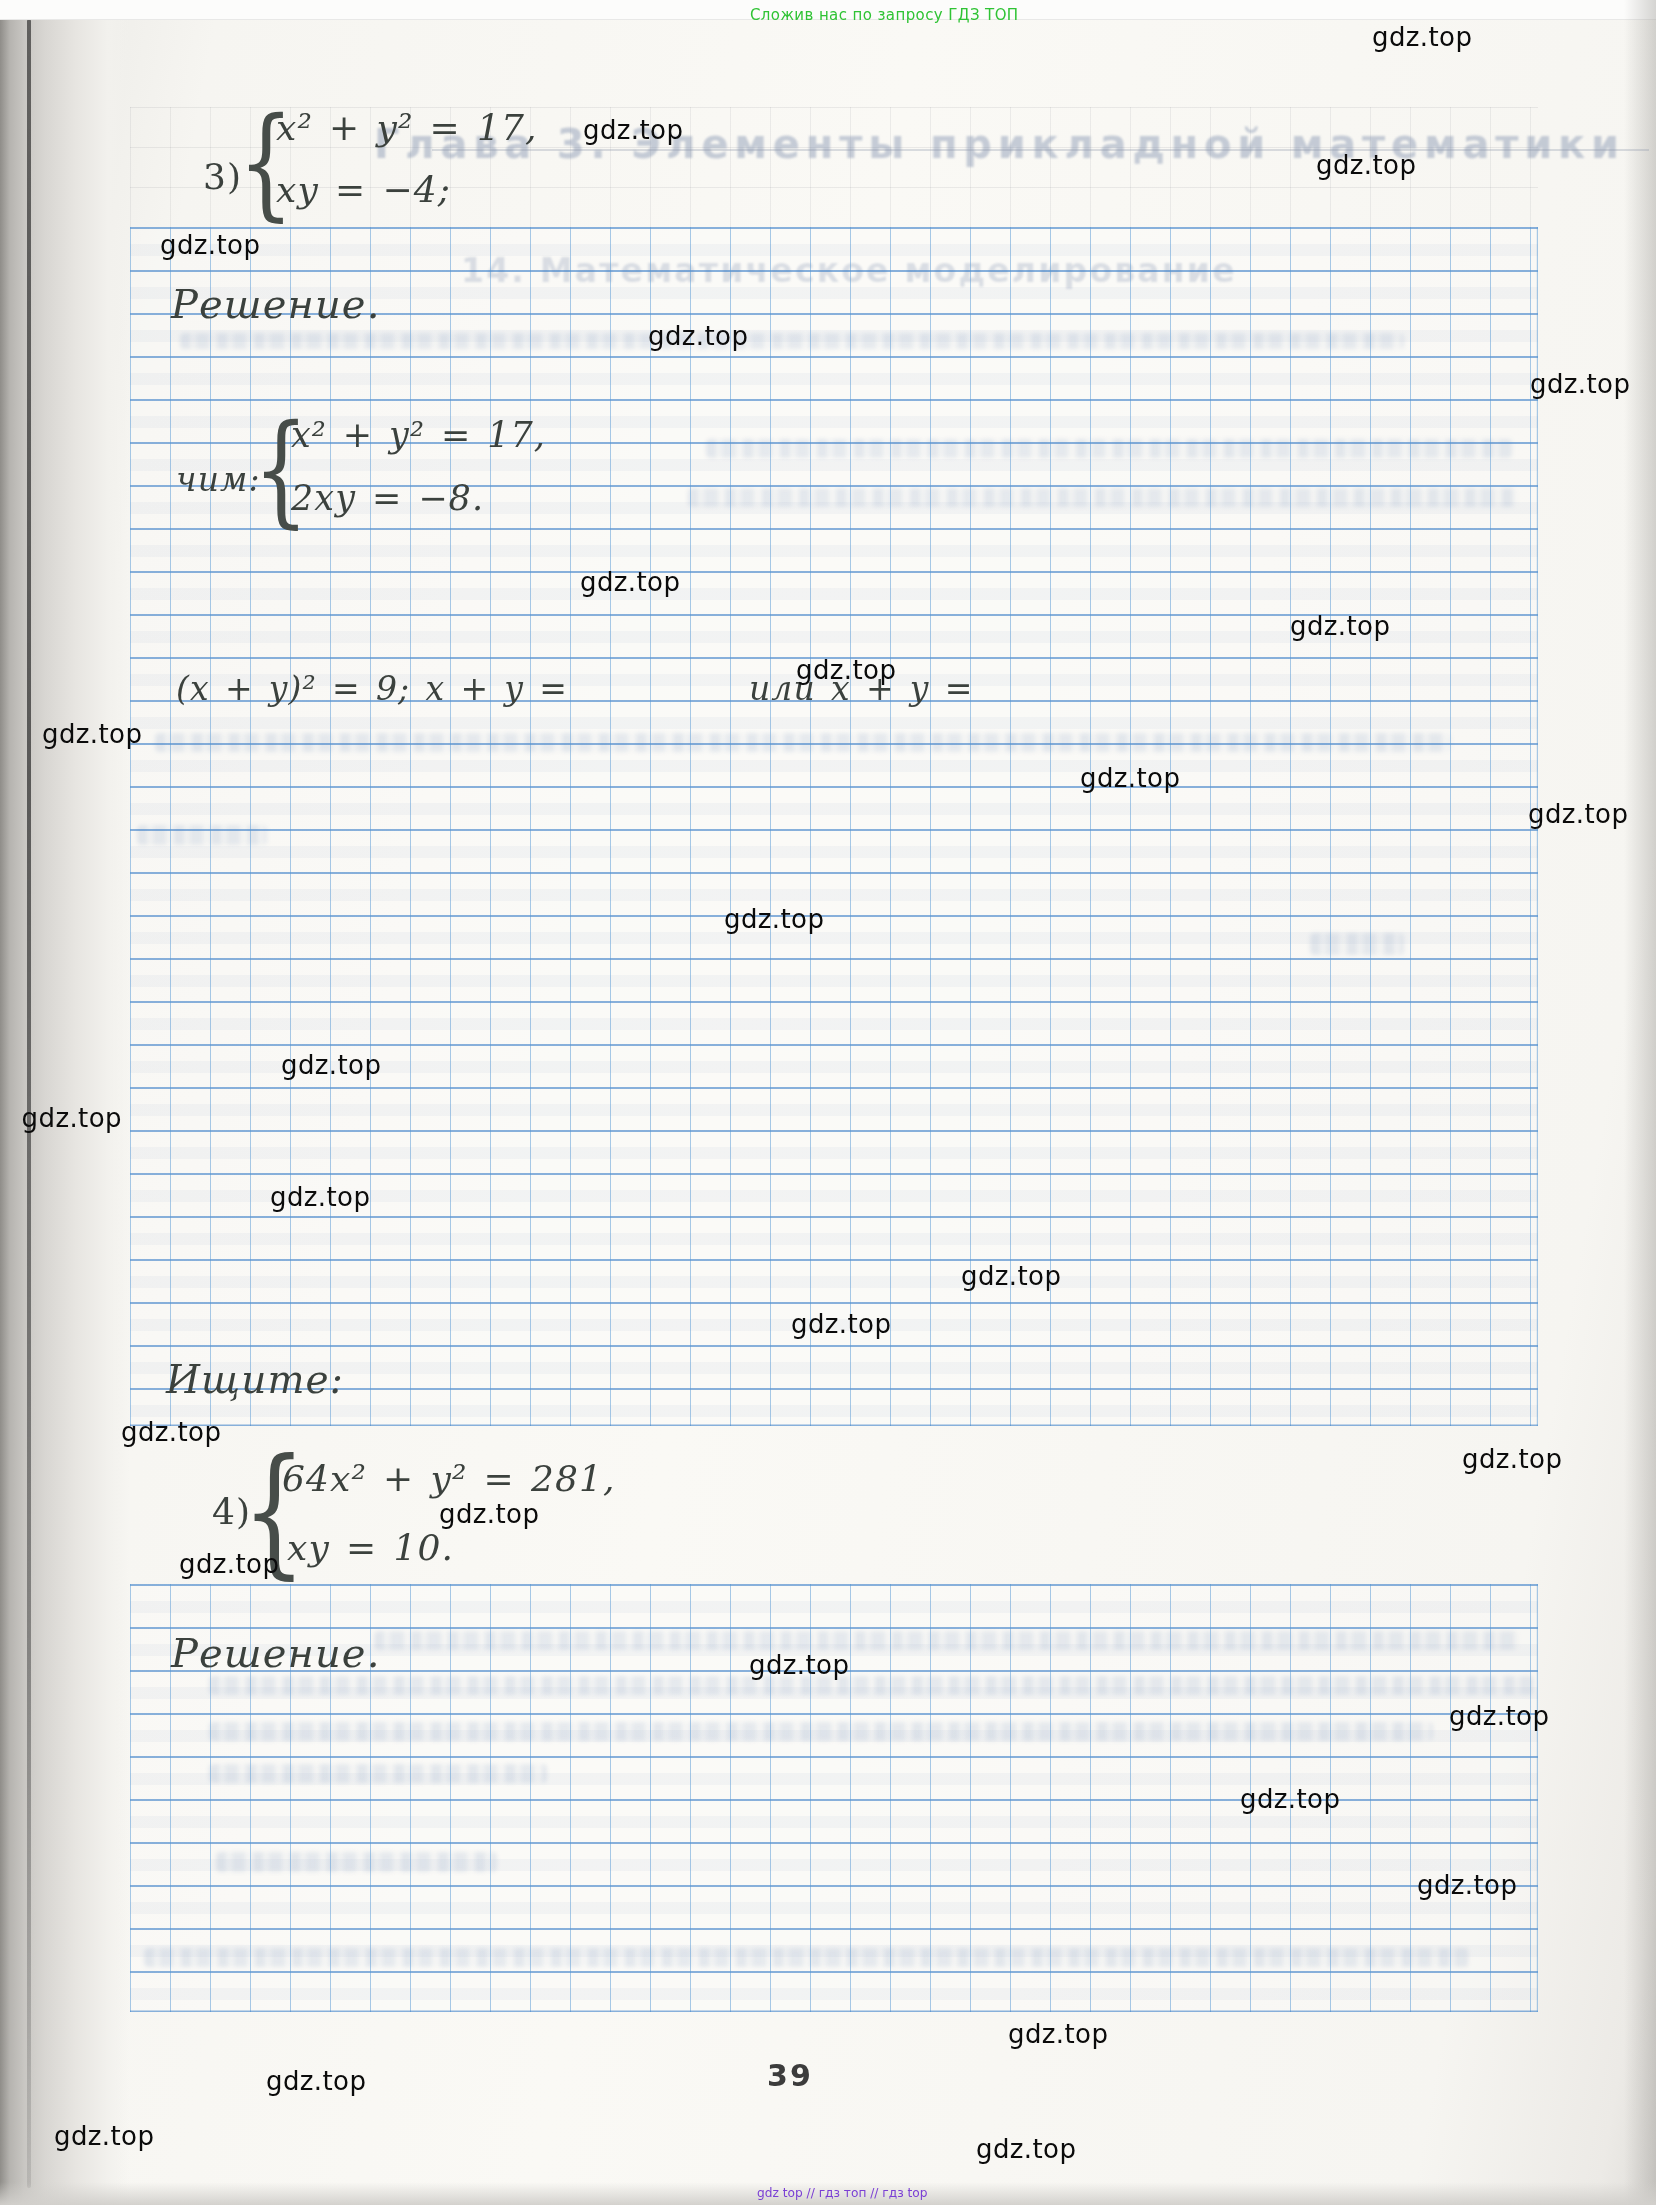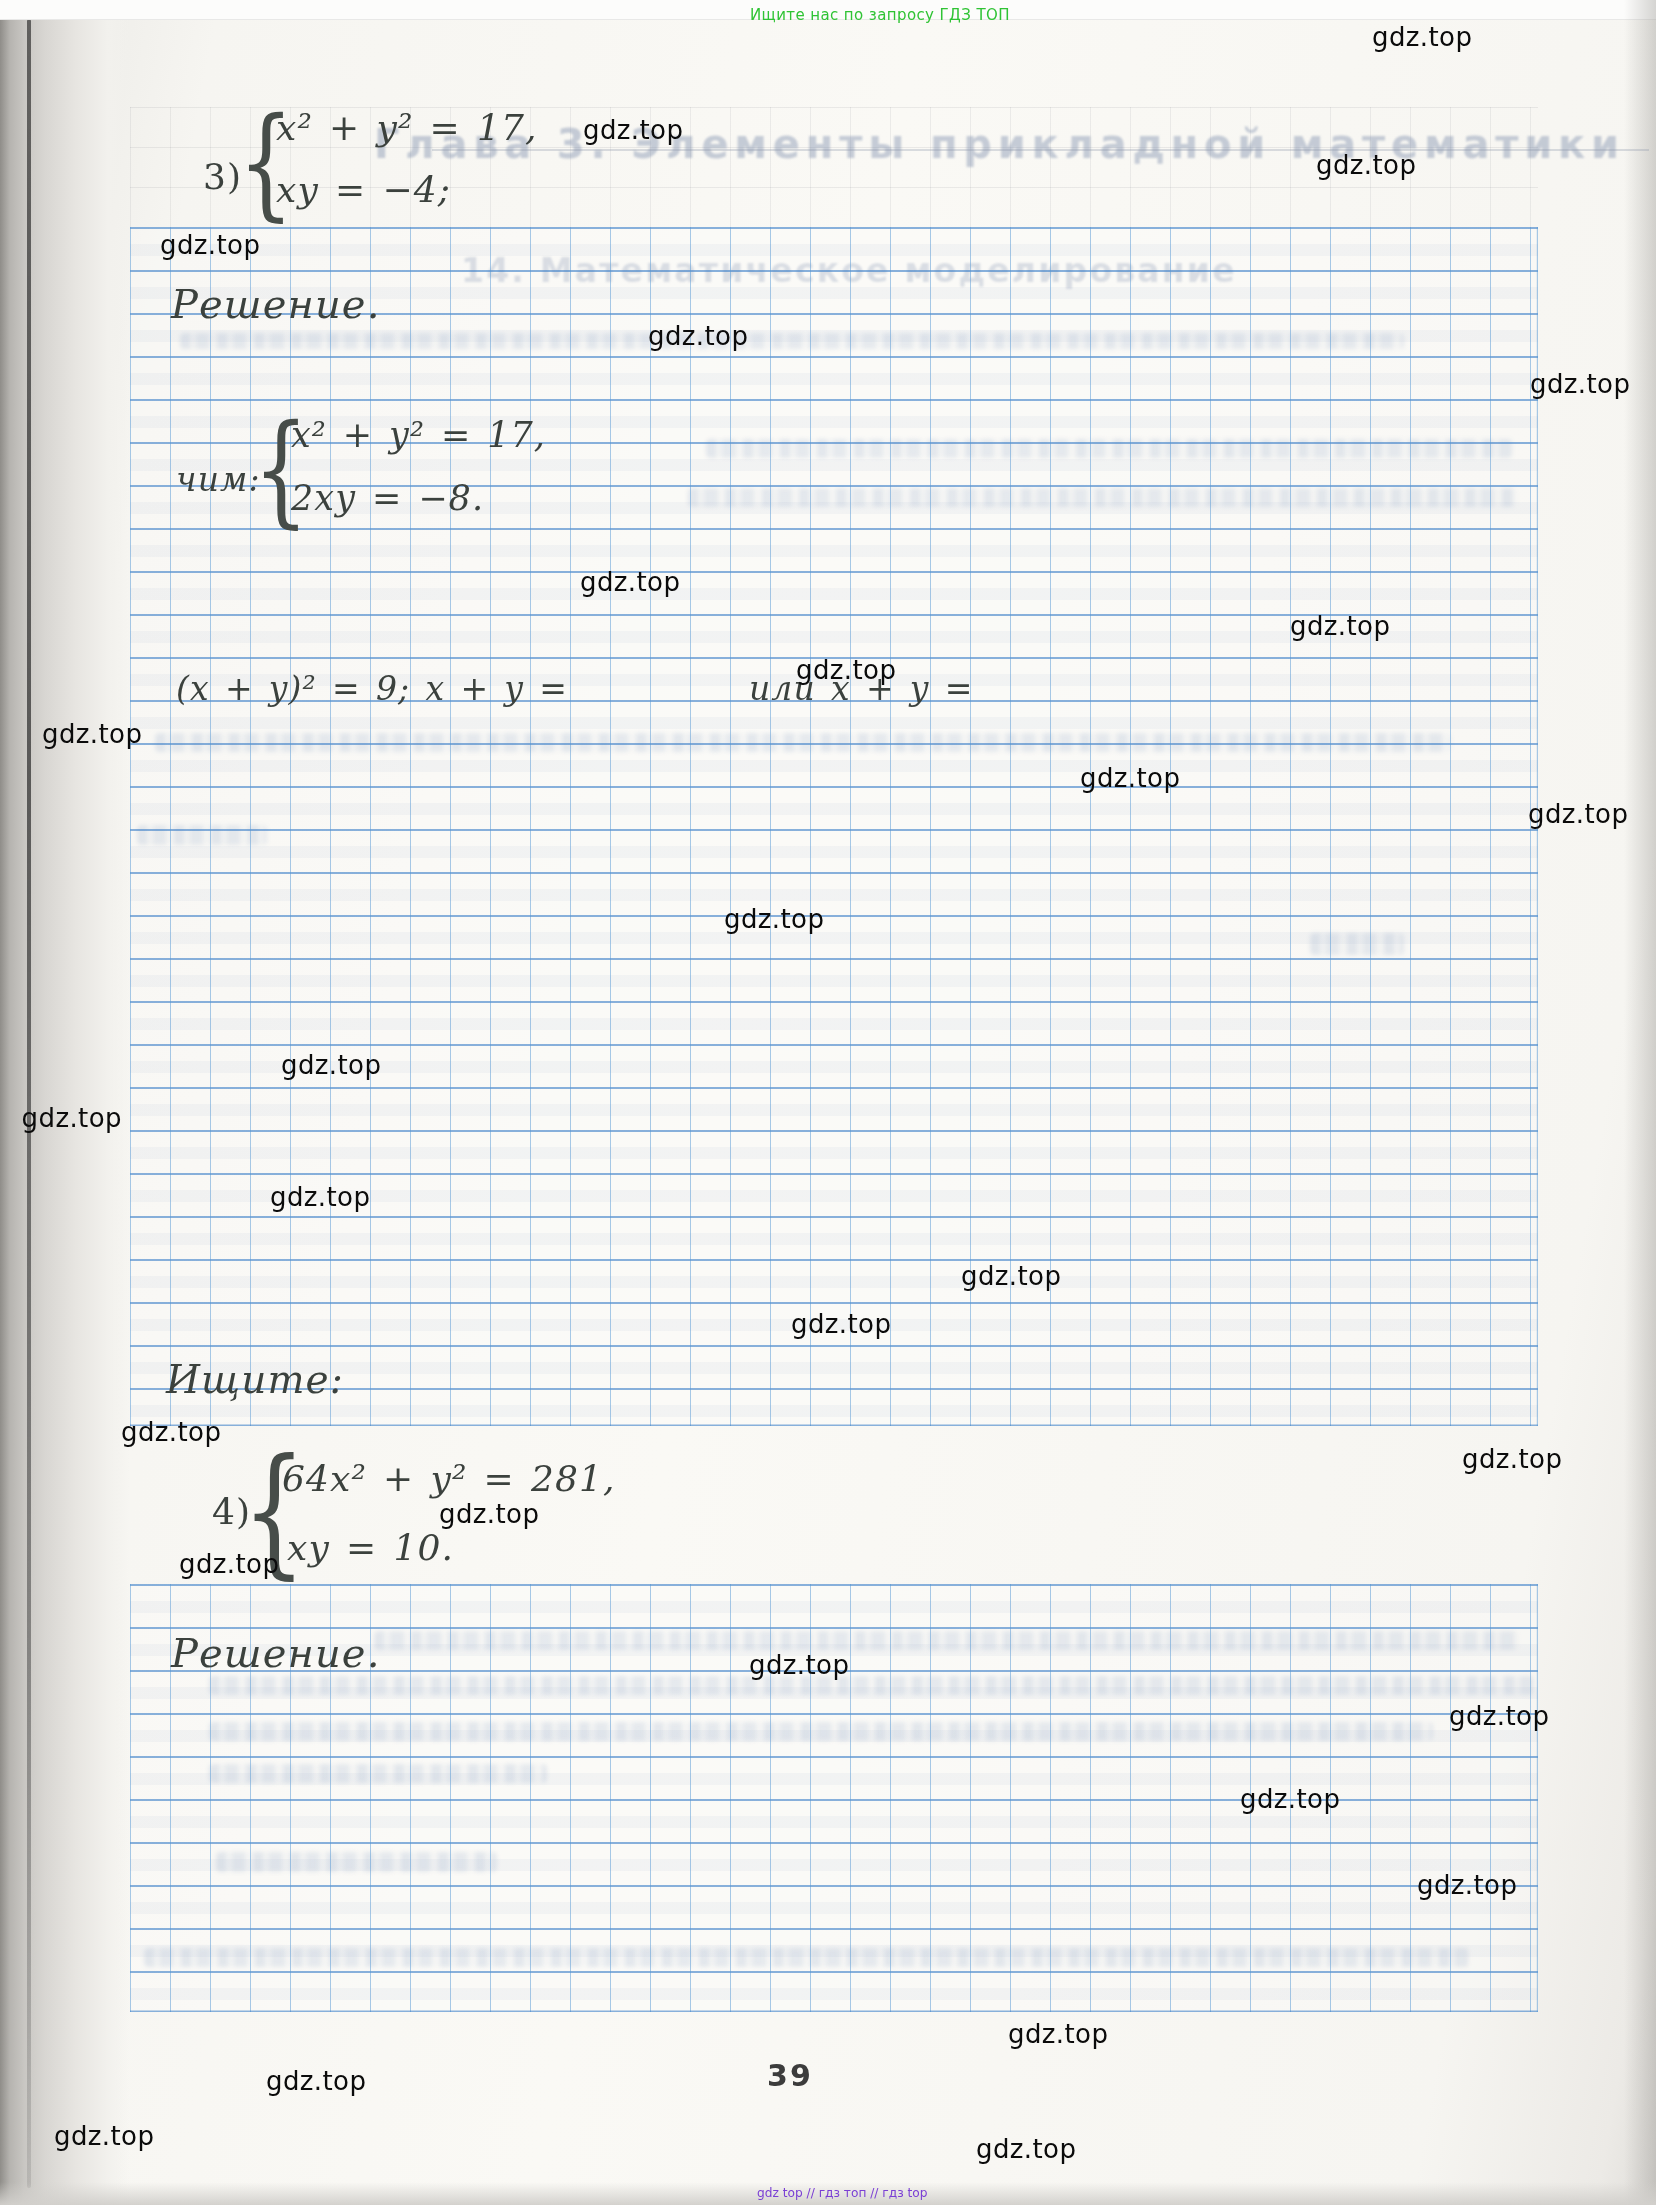--- a/index.html
+++ b/index.html
@@ -51,21 +51,21 @@
 <body>
 
 <div class="page">
 
   <div class="layer spine"></div>
   <div class="layer crease"></div>
   <div class="layer top-edge"></div>
   <div class="layer right-edge"></div>
   <div class="layer bottom-edge"></div>
 
-  <div class="promo-top">Ищите нас по запросу ГДЗ ТОП</div>
+  <div class="promo-top">Сложив нас по запросу ГДЗ ТОП</div>
 
   <div class="layer bleed-grid"></div>
   <div class="bleed-txt" style="left:374px;top:121px;font-size:40px;letter-spacing:5.8px;">Глава 3. Элементы прикладной математики</div>
   <div class="layer bleed-rule"></div>
   <div class="bleed-txt" style="left:461px;top:251px;font-size:33px;letter-spacing:2.2px;opacity:.85;">14. Математическое моделирование</div>
   <div>
       <div class="smudge" style="left: 180px; top: 333px; width: 1224px; height: 16px;"></div>
       <div class="smudge" style="left: 706px; top: 439px; width: 806px; height: 19px;"></div>
       <div class="smudge" style="left: 688px; top: 488px; width: 828px; height: 19px;"></div>
       <div class="smudge" style="left: 155px; top: 733px; width: 1296px; height: 19px;"></div>

